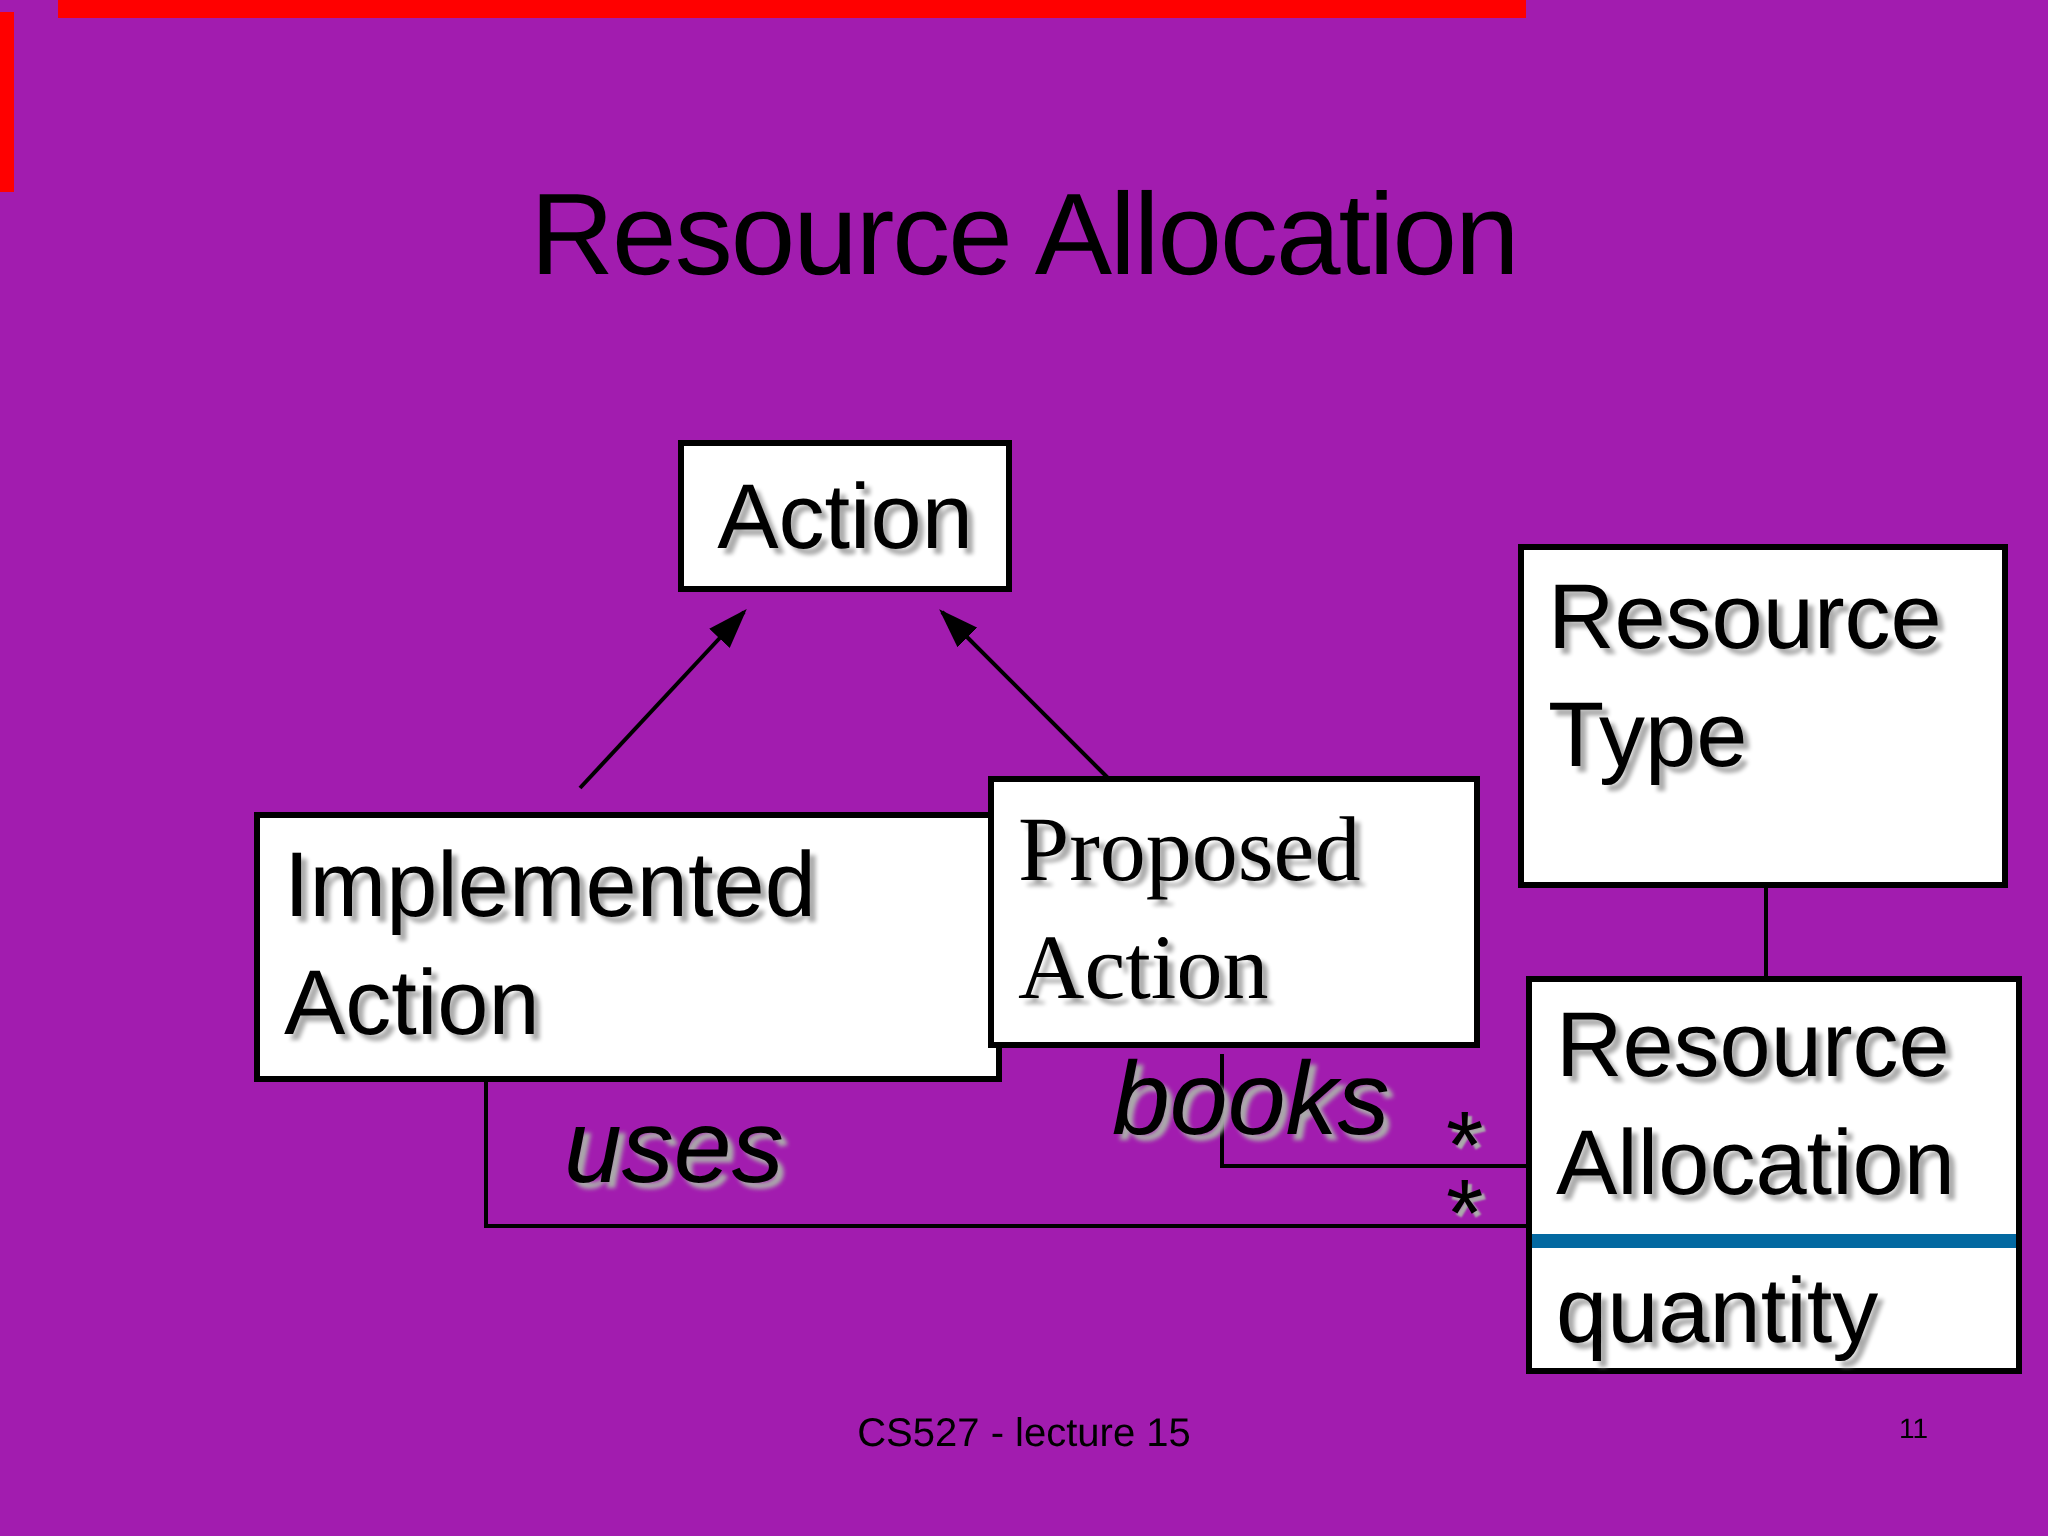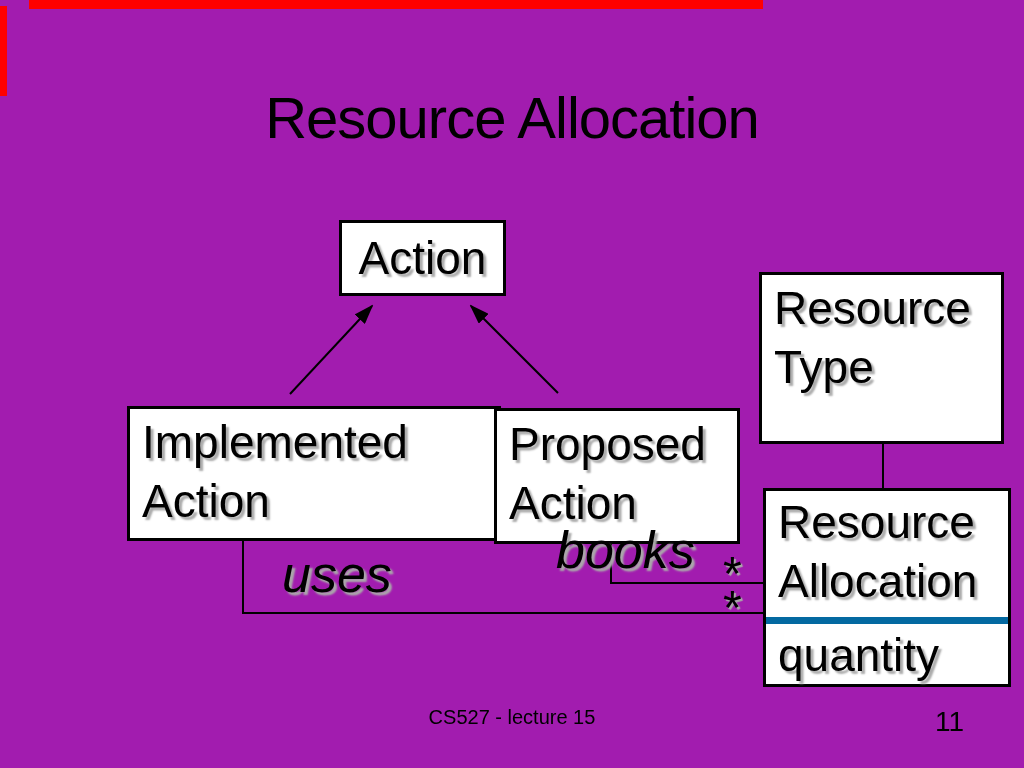--- a/index.html
+++ b/index.html
@@ -51,21 +51,21 @@
     text-shadow: 3px 3px 2px #ababab;
     color: #000000;
   }
   .node.padded { padding: 4px 12px 0 12px; }
   .action-box {
     left: 339px; top: 220px; width: 167px; height: 76px;
     display: flex; align-items: center; justify-content: center;
   }
   .resource-type-box { left: 759px; top: 272px; width: 245px; height: 172px; }
   .implemented-box  { left: 99px;  top: 406px; width: 374px; height: 135px; margin-left: 28px; }
-  .proposed-box     { left: 494px; top: 408px; width: 246px; height: 136px; }
+  .proposed-box     { left: 494px; top: 388px; width: 246px; height: 136px; font-family: Liberation Serif, serif; }
   .resource-alloc-box {
     left: 763px; top: 488px; width: 248px; height: 199px;
     padding: 0;
     display: flex; flex-direction: column;
   }
   .compartment-name {
     flex: 0 0 126px;
     padding: 2px 12px 0 12px;
     box-sizing: border-box;
   }
@@ -97,21 +97,21 @@
   .footer-text {
     position: absolute;
     left: 0; right: 0; top: 706px;
     text-align: center;
     font-size: 20px;
     color: #000000;
   }
   .page-number {
     position: absolute;
     top: 706px; right: 60px;
-    font-size: 28px;
+    font-size: 14px;
     color: #000000;
   }
 </style>
 </head>
 <body>
 
 <div class="slide">
 
   <div class="red-bar-top"></div>
   <div class="red-bar-left"></div>

